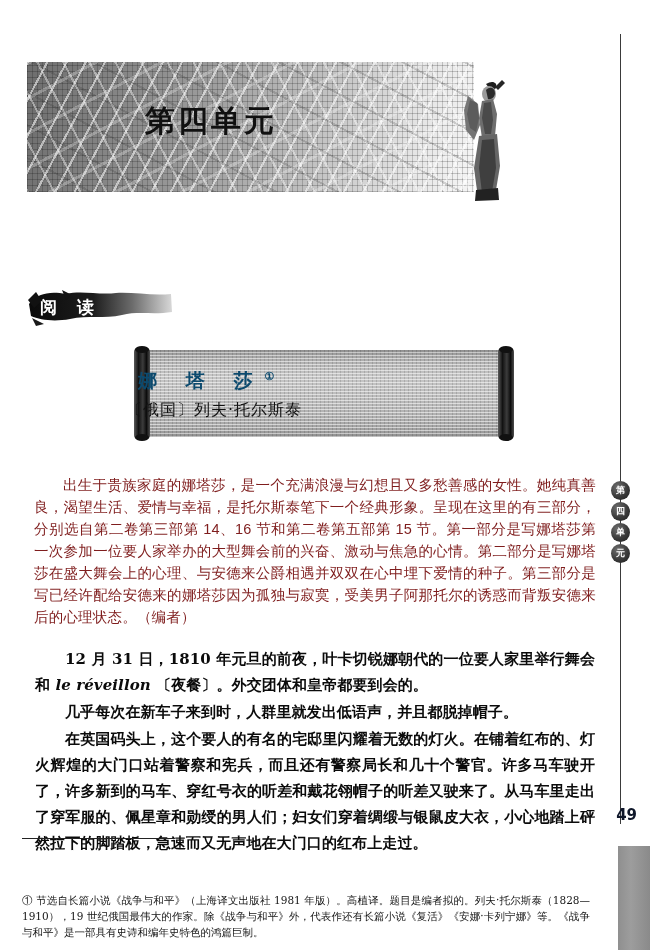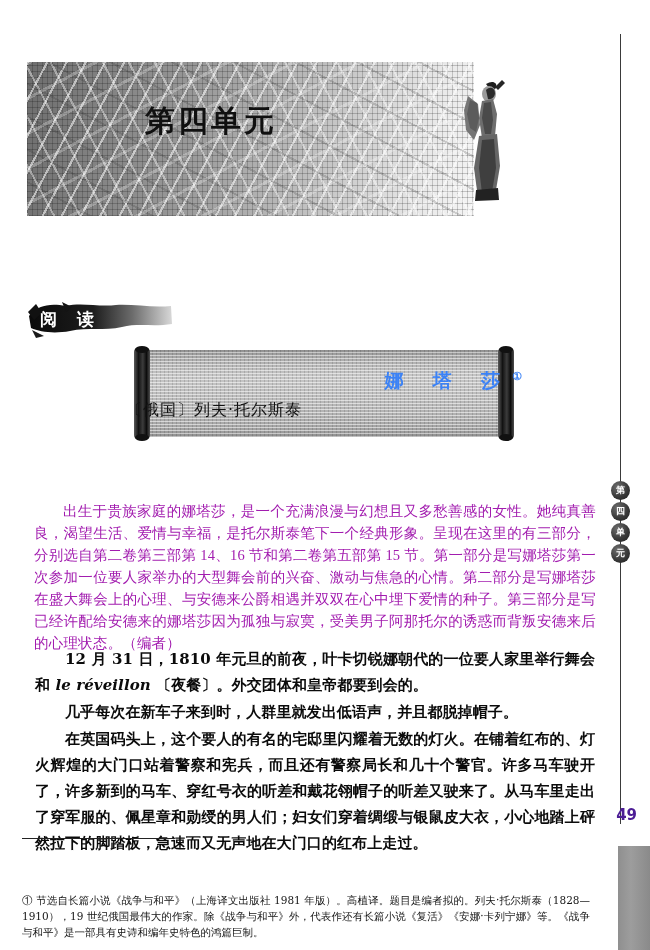--- a/index.html
+++ b/index.html
@@ -22,21 +22,21 @@
     inset: 0;
     background: #ffffff;
   }
 
   
   .unit-banner {
     position: absolute;
     left: 27px;
     top: 62px;
     width: 447px;
-    height: 154px;
+    height: 130px;
     overflow: hidden;
     background-color: #8e8e8e;
     background-image:
       repeating-linear-gradient(118deg, rgba(255,255,255,.55) 0px, rgba(255,255,255,.55) 2px, rgba(0,0,0,0) 2px, rgba(0,0,0,0) 17px),
       repeating-linear-gradient(62deg, rgba(255,255,255,.40) 0px, rgba(255,255,255,.40) 2px, rgba(0,0,0,0) 2px, rgba(0,0,0,0) 23px),
       repeating-linear-gradient(0deg, rgba(0,0,0,.20) 0px, rgba(0,0,0,.20) 1px, rgba(0,0,0,0) 1px, rgba(0,0,0,0) 6px),
       repeating-linear-gradient(90deg, rgba(0,0,0,.18) 0px, rgba(0,0,0,.18) 1px, rgba(0,0,0,0) 1px, rgba(0,0,0,0) 5px),
       linear-gradient(100deg, #6d6d6d 0%, #9a9a9a 38%, #bdbdbd 62%, #e8e8e8 88%, #f5f5f5 100%);
   }
   .unit-banner::after {
@@ -68,21 +68,21 @@
     width: 52px;
     height: 132px;
     z-index: 5;
   }
   .unit-statue svg { display: block; }
 
   
   .read-brush {
     position: absolute;
     left: 26px;
-    top: 300px;
+    top: 288px;
     width: 148px;
     height: 42px;
   }
   .read-brush svg { position: absolute; inset: 0; }
   .read-brush-label {
     position: absolute;
     left: 14px;
     top: 8px;
     font-size: 17px;
     font-weight: bold;
@@ -133,28 +133,28 @@
     background: #111;
     border-radius: 50%;
   }
   .scroll-rod::before { top: -2px; }
   .scroll-rod::after  { bottom: -2px; }
 
   .scroll-title {
     position: absolute;
     left: 0; right: 0;
     top: 20px;
-    text-align: right;
+    text-align: left;
     font-size: 19px;
     font-weight: bold;
     letter-spacing: 12px;
     text-indent: 12px;
-    color: #3b82f6;
+    color: #0c4a6e;
     z-index: 3;
-    font-family: Liberation Sans, sans-serif;
+    font-family: Liberation Serif, serif;
   }
   .scroll-title .fnref {
     font-size: 11px;
     vertical-align: super;
     letter-spacing: 0;
   }
   .scroll-author {
     position: absolute;
     left: 0; right: 0;
     top: 52px;
@@ -166,28 +166,27 @@
     z-index: 3;
     font-family: "DejaVu Serif", "Liberation Serif", serif;
   }
 
   
   .intro {
     position: absolute;
     left: 34px;
     top: 474px;
     width: 562px;
-    font-family: Liberation Serif, serif;
+    font-family: Liberation Sans, sans-serif;
     font-size: 14.5px;
     line-height: 22px;
     text-align: justify;
     text-justify: inter-character;
-    color: #a21caf;
+    color: #7f1d1d;
     letter-spacing: .2px;
-    margin-top: 26px;
   }
   .intro p { margin: 0; text-indent: 2em; }
 
   .body-text {
     position: absolute;
     left: 34px;
     top: 645px;
     width: 562px;
     font-family: "DejaVu Serif", "Liberation Serif", serif;
     font-size: 15px;
@@ -256,21 +255,21 @@
   }
 
   
   .page-number {
     position: absolute;
     right: 13px;
     top: 806px;
     font-family: "DejaVu Sans", "Liberation Sans", sans-serif;
     font-size: 15px;
     font-weight: bold;
-    color: #4c1d95;
+    color: #0f172a;
   }
   .corner-bar {
     position: absolute;
     right: 0;
     top: 846px;
     width: 32px;
     height: 104px;
     background: linear-gradient(90deg, #8f8f8f 0%, #9d9d9d 40%, #8a8a8a 100%);
   }
 </style>

